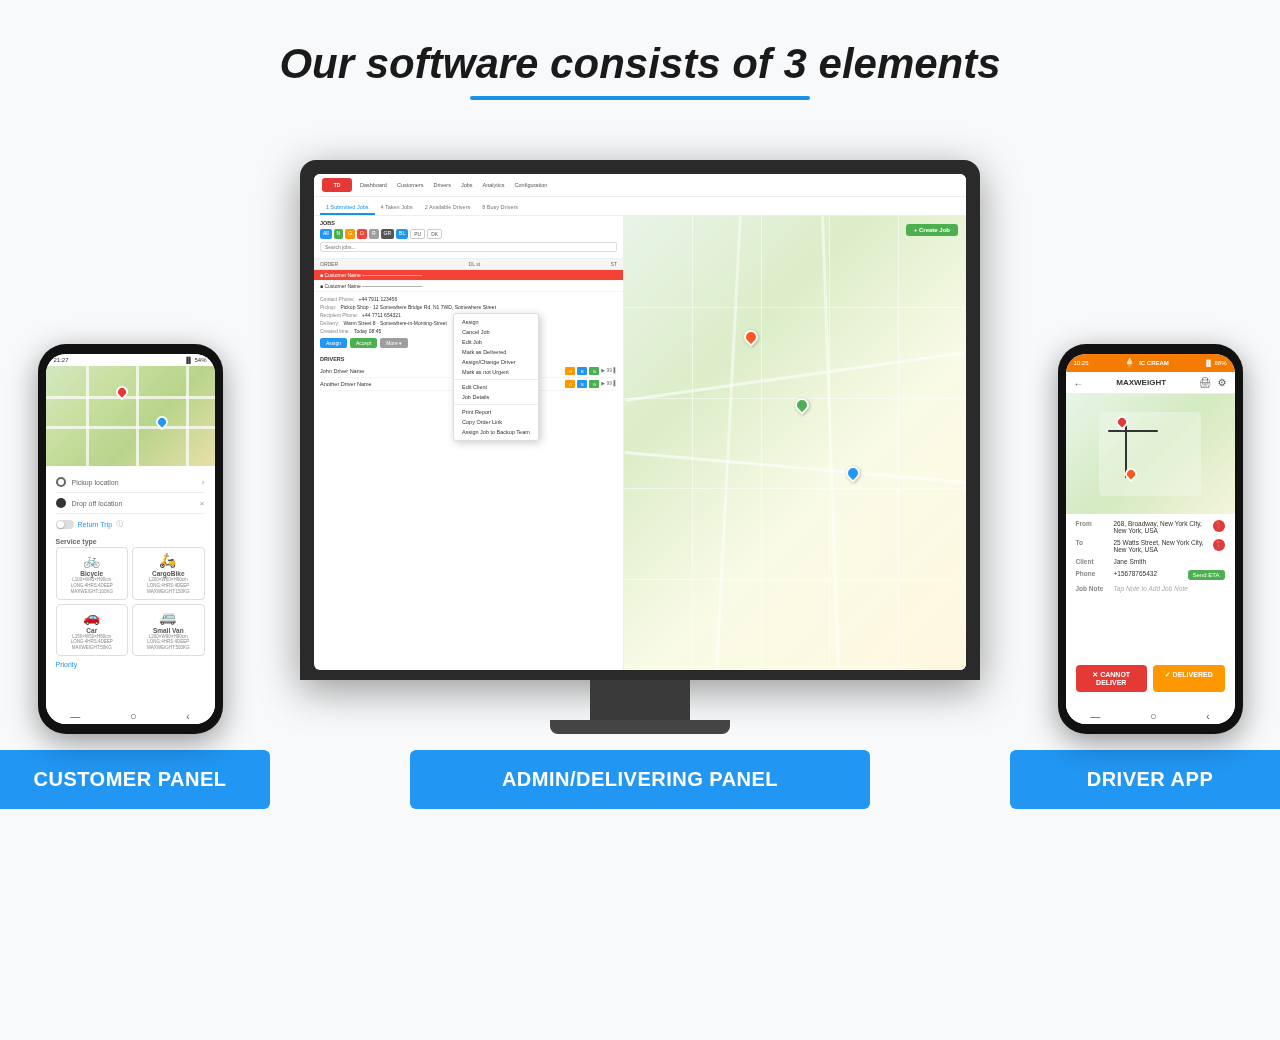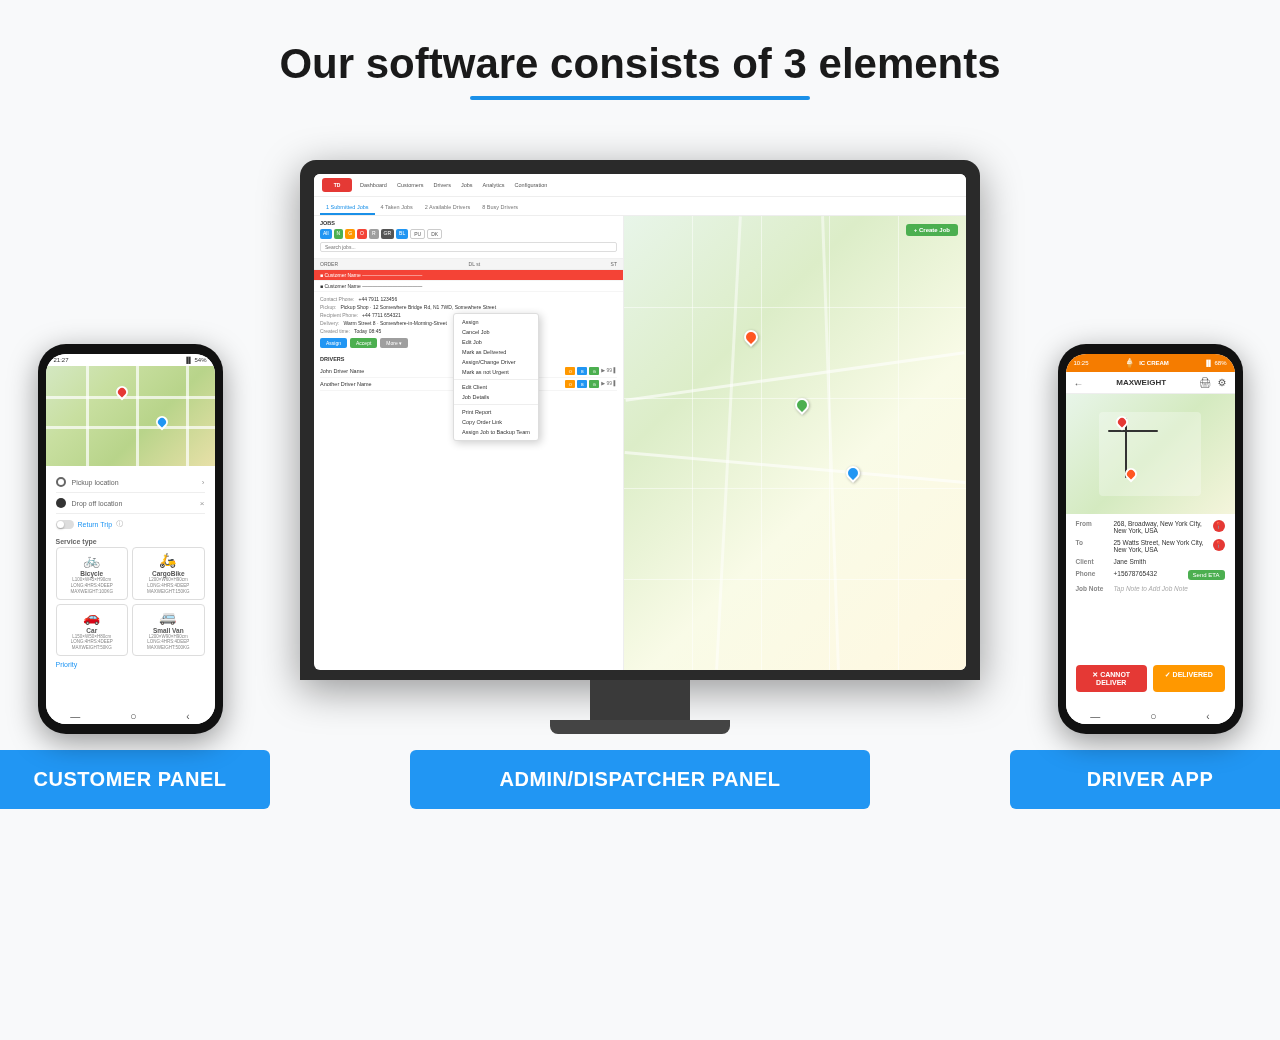--- a/index.html
+++ b/index.html
@@ -14,20 +14,21 @@
       padding: 40px 20px 60px;
     }
 
     
     .main-title {
       font-size: 42px;
       font-weight: 800;
       color: #1a1a1a;
       text-align: center;
       margin-bottom: 8px;
+      font-style: italic;
     }
     .title-underline {
       width: 340px;
       height: 4px;
       background: #1a90e8;
       border-radius: 2px;
       margin: 0 auto 60px;
     }
 
     
@@ -823,21 +824,21 @@
 
               <div class="create-job-btn">+ Create Job</div>
             </div>
           </div>
         </div>
       </div>
     </div>
     <div class="monitor-stand"></div>
     <div class="monitor-base"></div>
 
-    <div class="label-badge center-wide">ADMIN/DISPATCHER PANEL</div>
+    <div class="label-badge center-wide">ADMIN/DELIVERING PANEL</div>
   </div>
 
   <div class="phone-device driver-phone">
     <div class="phone-frame">
       <div class="phone-screen" style="background:#fff;position:relative;overflow:hidden;">
 
         <div class="driver-status-bar">
           <span>10:25</span>
           <div style="display:flex;align-items:center;gap:4px;">
             <span style="font-size:9px;">🍦</span>

